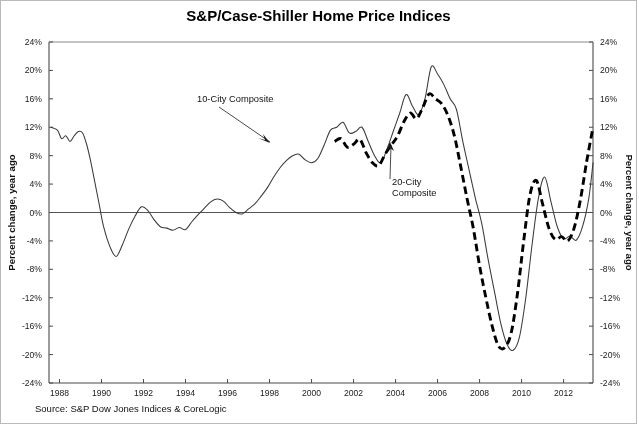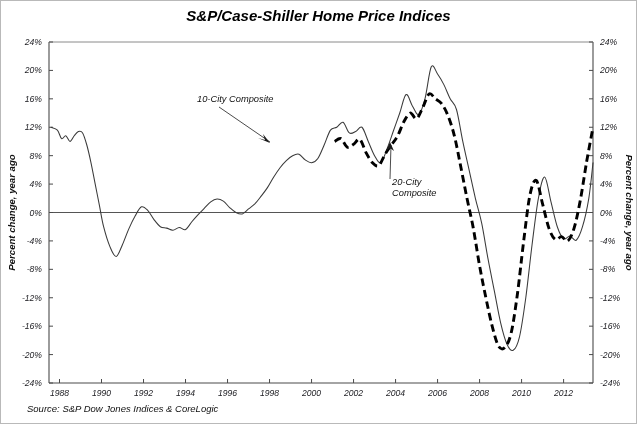--- a/index.html
+++ b/index.html
@@ -8,34 +8,33 @@
     background:#ffffff;
     font-family:"Liberation Sans", sans-serif;
     overflow:hidden;
   }
   #figure{
     position:relative;
     width:637px;height:424px;
     border:1px solid #b9b9b9;
     box-sizing:border-box;
     background:#fff;
-    font-style:italic;
   }
   #chart-title{
     position:absolute;
     top:6px;left:0;width:100%;
     text-align:center;
     font-size:15px;
     font-weight:bold;
     color:#000;
     letter-spacing:0px;
   }
   #source-note{
     position:absolute;
-    left:26px;bottom:9px;
+    left:34px;bottom:9px;
     font-size:9.5px;
     color:#111;
   }
   svg#plot{position:absolute;top:0;left:0;}
   .tick-label{font-family:"Liberation Sans", sans-serif;font-size:8.6px;fill:#1a1a1f;}
   .axis-title{font-family:"Liberation Sans", sans-serif;font-size:9.6px;fill:#111;font-weight:bold;}
   .annot{font-family:"Liberation Sans", sans-serif;font-size:9.3px;fill:#111;}
   .axis-line{stroke:#4a4a4a;stroke-width:1.1;fill:none;}
   .zero-line{stroke:#555;stroke-width:1.1;}
   .tick-mark{stroke:#4a4a4a;stroke-width:1;}

